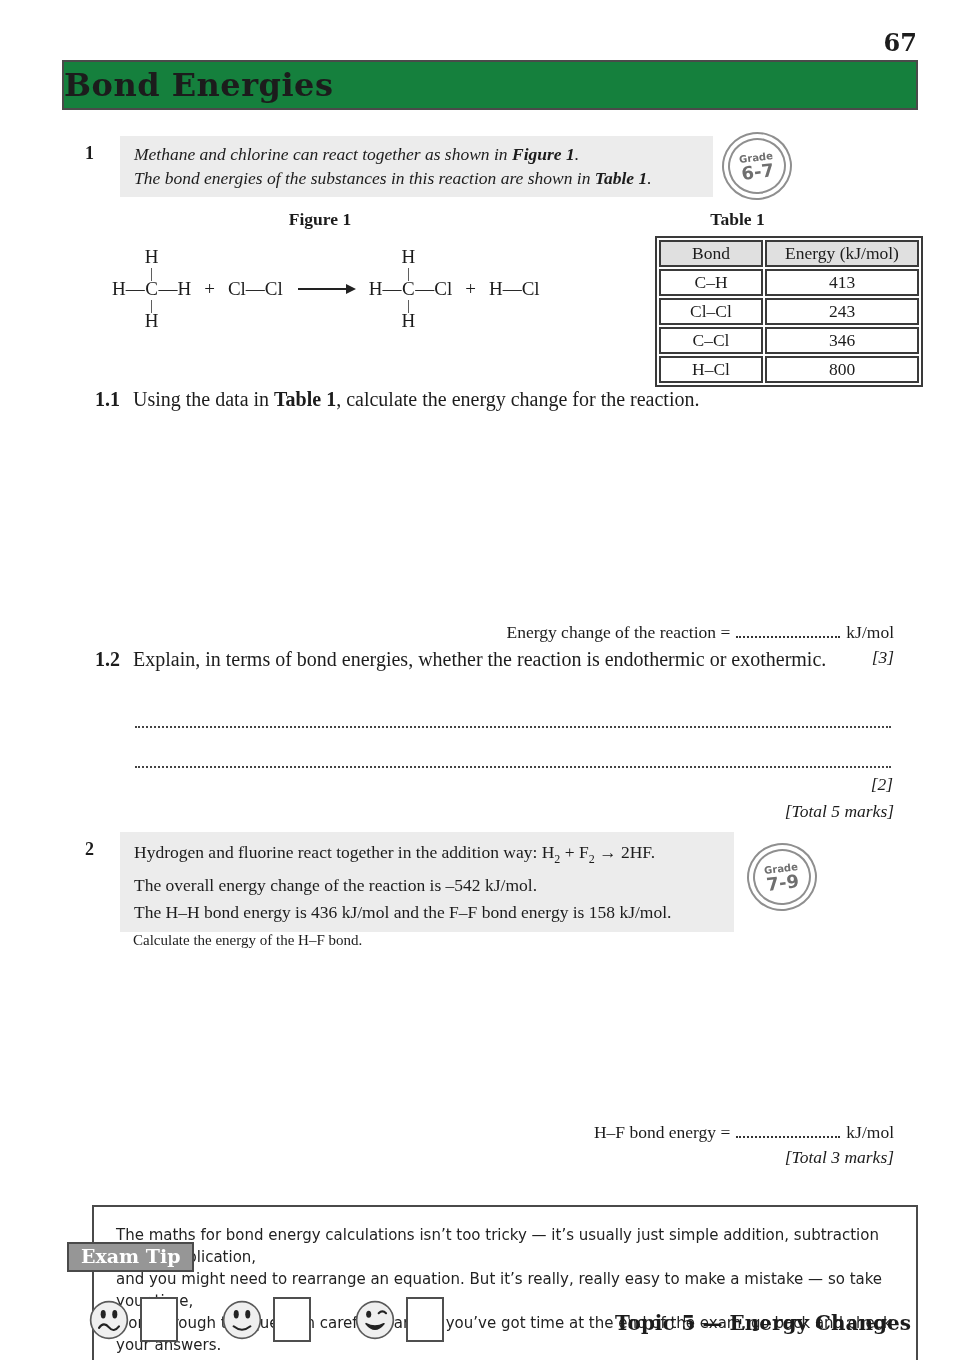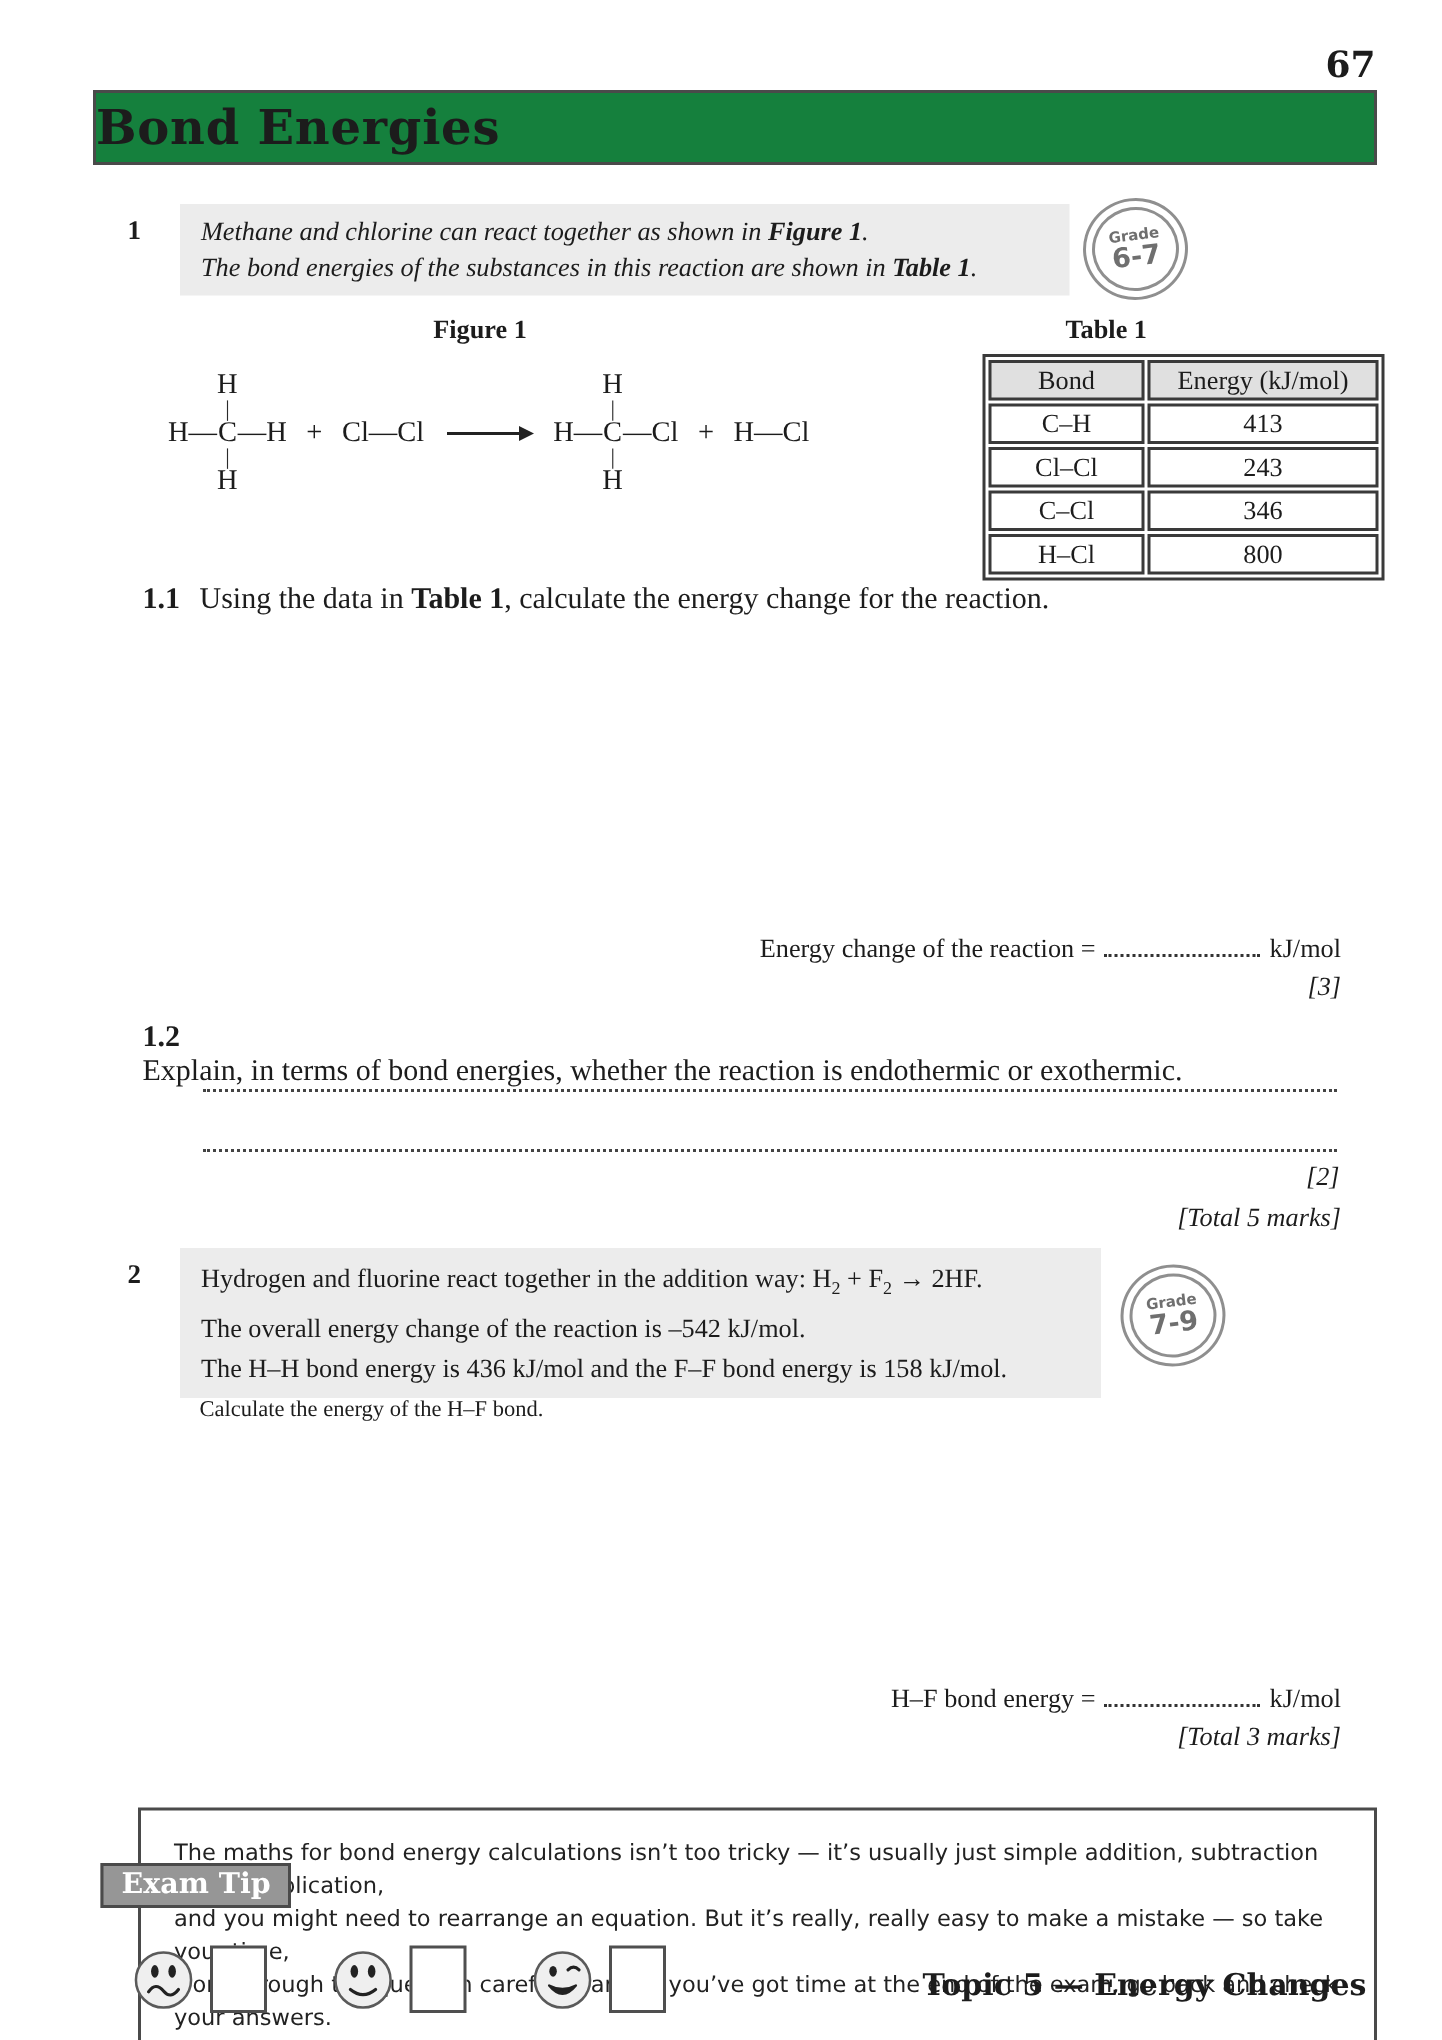--- a/index.html
+++ b/index.html
@@ -68,21 +68,21 @@
     text-align:center; padding:1px 6px; background:#fff;
   }
   .bond-table th { background:#e0e0e0; }
   .bond-table th:first-child, .bond-table td:first-child { width:88px; }
   .bond-table th:last-child, .bond-table td:last-child { width:138px; }
 
   
   .subq { display:flex; font-size:20px; }
   .subq .subnum { width:38px; font-weight:bold; }
   .q11 { top:388px; left:95px; }
-  .q12 { top:680px; left:95px;flex-direction:column; }
+  .q12 { top:648px; left:95px; }
   .prompt { top:932px; left:133px; font-size:15px; }
 
   
   .answer-block { text-align:right; font-size:17.5px; line-height:25px; }
   .answer1 { top:620px; right:67px; }
   .answer2 { top:1120px; right:67px; }
   .dots {
     display:inline-block; width:104px; border-bottom:2px dotted #333;
     height:14px; margin:0 6px 0 6px;
   }

